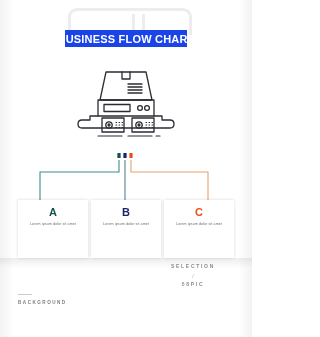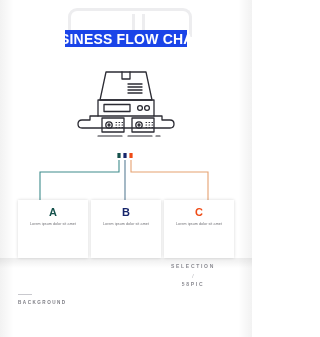--- a/index.html
+++ b/index.html
@@ -46,21 +46,21 @@
     top: 30px;
     width: 122px;
     height: 17px;
     background: #1a44e8;
     display: flex;
     align-items: center;
     justify-content: center;
   }
   .title-banner .title-text {
     color: #ffffff;
-    font-size: 14px;
+    font-size: 11px;
     font-weight: bold;
     letter-spacing: 0.2px;
     white-space: nowrap;
   }
 
   
   .machine {
     position: absolute;
     left: 76px;
     top: 68px;

